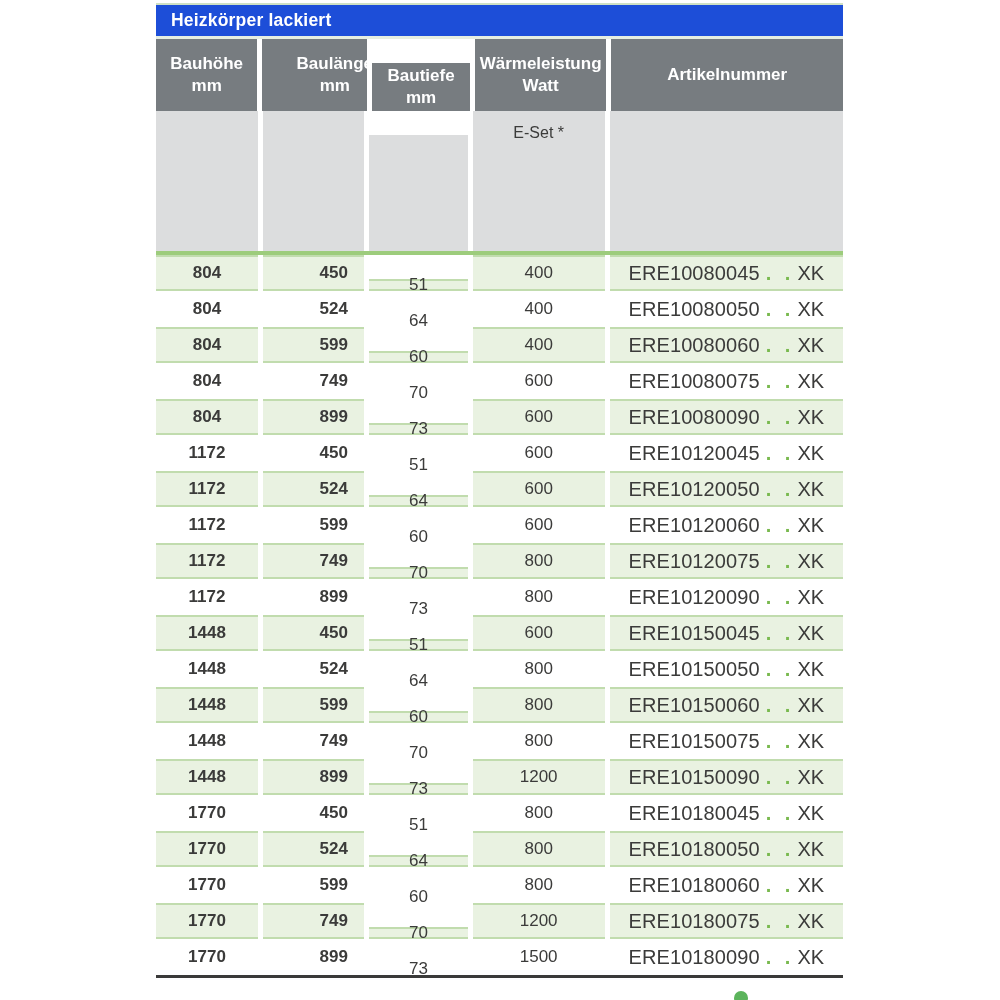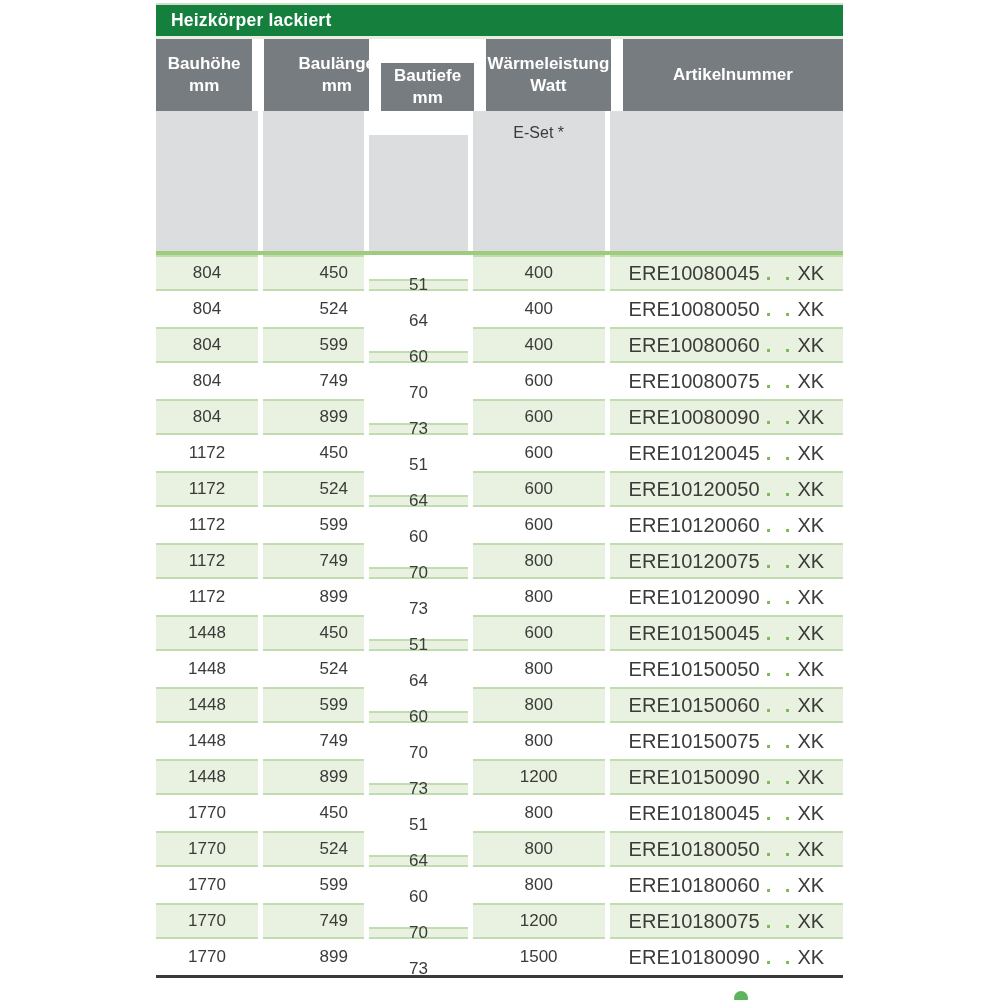--- a/index.html
+++ b/index.html
@@ -12,29 +12,29 @@
     color:#3b3b3a;
   }
   .table-wrap {
     position:absolute;
     left:156px; top:3px;
     width:687px;
   }
   .title-bar {
     box-sizing:border-box;
     height:33px;
-    background:#15803d;
+    background:#1d4ed8;
     border-top:2px solid #cfe0c4;
     display:flex; align-items:center;
     padding-left:15px;
     color:#ffffff; font-weight:700; font-size:17.5px;
     letter-spacing:0.2px;
   }
   .title-gap { height:3px; background:#e6eee1; }
-  .head-row { display:flex; gap:12px; height:72px; }
+  .head-row { display:flex; gap:5px; height:72px; }
   .head-cell {
     box-sizing:border-box;
     background:#777c80;
     color:#ffffff; font-weight:700; font-size:17px; line-height:1.3;
     display:flex; flex-direction:column; align-items:center; justify-content:center;
     text-align:center;
   }
   .hl2:empty { display:none; }
   .sub-row { display:flex; gap:5px; height:140px; }
   .sub-cell { box-sizing:border-box; background:#dcddde; }
@@ -49,21 +49,21 @@
     display:flex; align-items:center; justify-content:center;
     font-size:17px; color:#3b3b3a; background:#ffffff;
   }
   .data-row.green .cell {
     background:#e9f2e1;
     border-top:2px solid #c1dcae;
     border-bottom:2px solid #c1dcae;
   }
   .c1 { width:108px; } .c2 { width:105px;padding-left:40px; } .c3 { width:104px;margin-top:24px; }
   .c4 { width:140px; } .c5 { width:247px; }
-  .cell.bold { font-weight:400; }
+  .cell.bold { font-weight:700; }
   .cell.artikel { font-size:20px; letter-spacing:0.1px; }
   .art-dots { color:#79b94e; font-weight:700; letter-spacing:4px; margin:0 3px 0 6px; }
   .bottom-border { height:3px; background:#3a3a39; }
   .green-dot {
     position:absolute;
     left:734px; top:991px;
     width:14px; height:14px;
     border-radius:50%;
     background:#5cb45c;
   }

